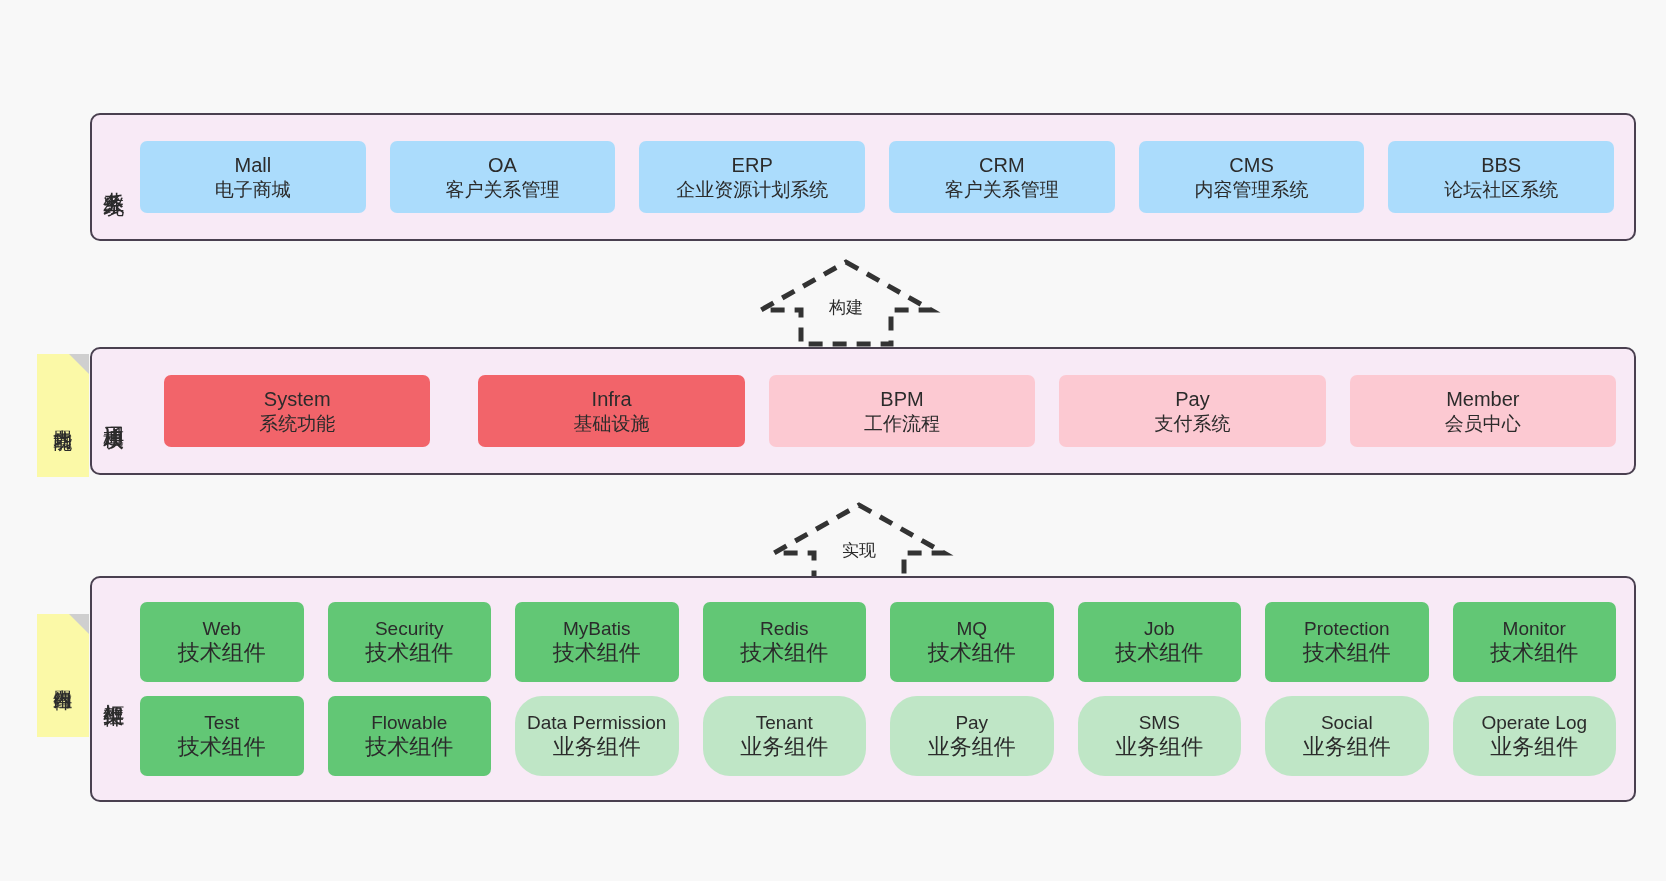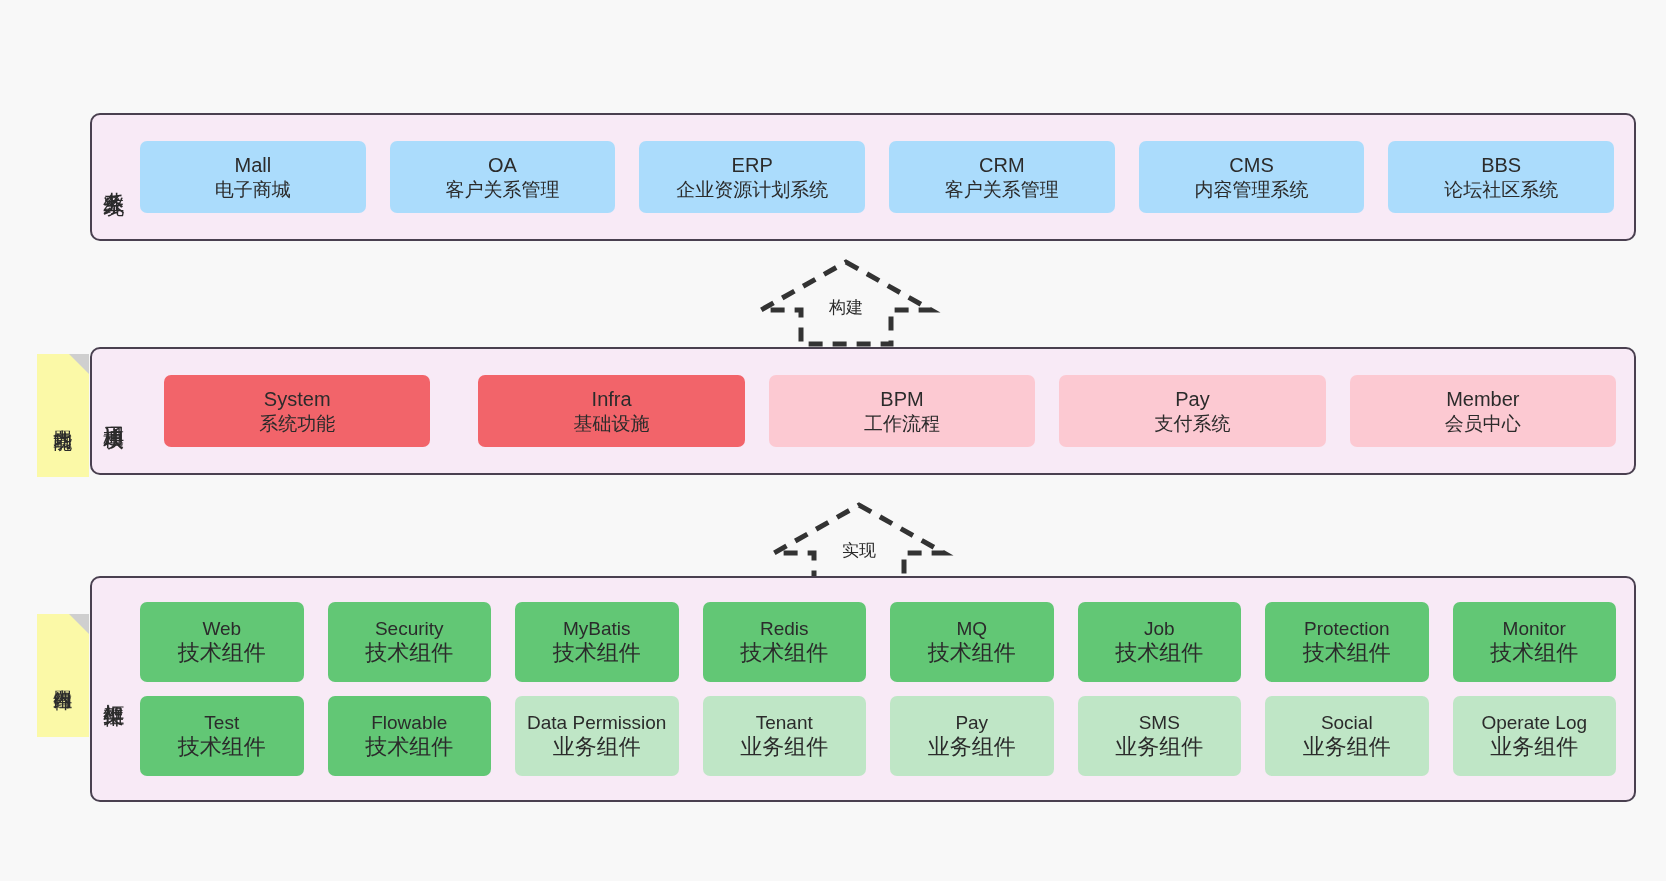--- a/index.html
+++ b/index.html
@@ -76,21 +76,21 @@
     padding: 4px 6px;
   }
   .cell .t1 { font-size: 20px; color: #2b2b2b; }
   .cell .t2 { font-size: 19px; color: #2b2b2b; }
 
   
   .c-blue        { background: #abdcfc; }
   .c-red         { background: #f2646a; margin-left: 24px; }
   .c-pink        { background: #fcc9d2; }
   .c-green       { background: #62c775; border-radius: 7px; }
-  .c-green-light { background: #bfe6c6; }
+  .c-green-light { background: #bfe6c6; border-radius: 27px; }
 
   
   #layer-business {
     left: 90px;  top: 113px;  width: 1546px; height: 128px;
   }
   #layer-business .layer-body { padding-right: 20px; }
   #layer-business .cell { height: 72px; }
 
   #layer-common {
     left: 90px;  top: 347px;  width: 1546px; height: 128px;

